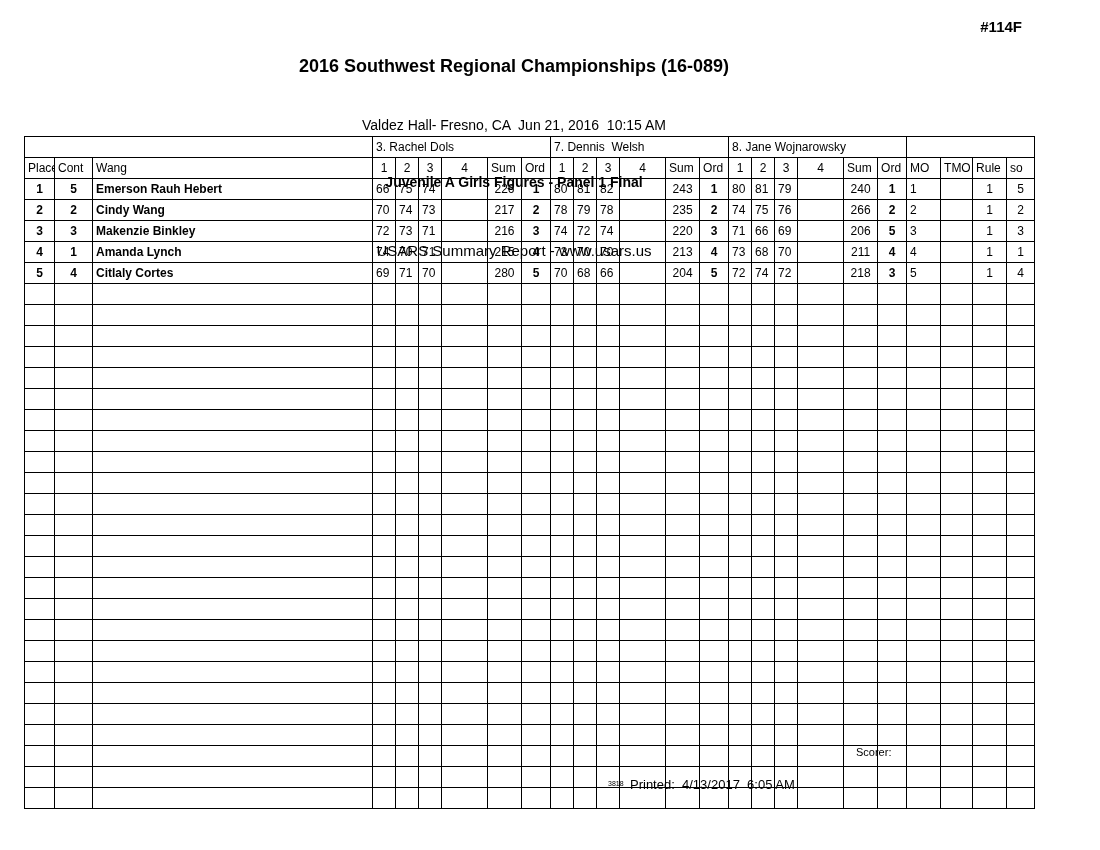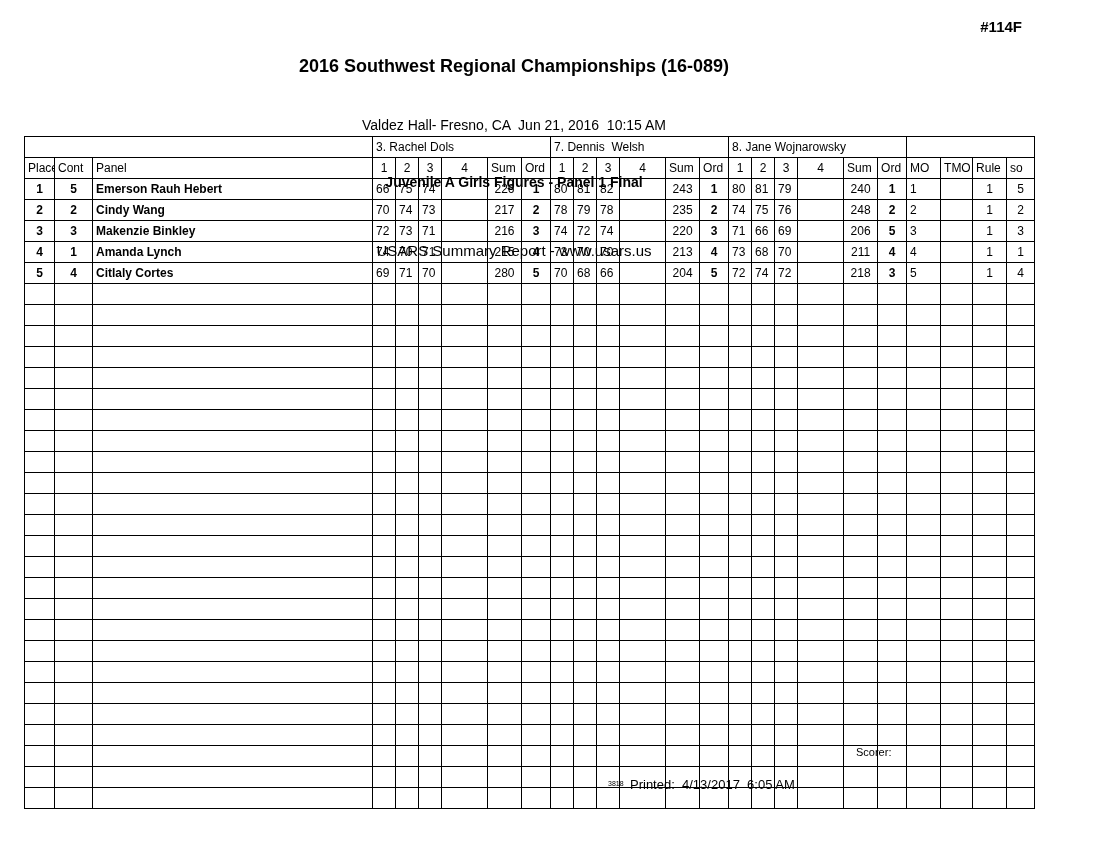--- a/index.html
+++ b/index.html
@@ -78,21 +78,21 @@
         <tr class="judge-row">
           <td class="sp" colspan="3">&nbsp;</td>
           <td class="jbox" colspan="6">3. Rachel Dols</td>
           <td class="jbox" colspan="6">7. Dennis  Welsh</td>
           <td class="jbox" colspan="6">8. Jane Wojnarowsky</td>
           <td class="sp" colspan="4">&nbsp;</td>
         </tr>
         <tr class="head-row">
           <td>Place</td>
           <td>Cont</td>
-          <td>Panel</td>
+          <td>Wang</td>
           <td class="bl3 ctr">1</td>
           <td class="ctr">2</td>
           <td class="ctr">3</td>
           <td class="ctr">4</td>
           <td>Sum</td>
           <td class="bl3 br3">Ord</td>
           <td class="bl3 ctr">1</td>
           <td class="ctr">2</td>
           <td class="ctr">3</td>
           <td class="ctr">4</td>
@@ -149,21 +149,21 @@
           <td class="bl3">78</td>
           <td>79</td>
           <td>78</td>
           <td>&nbsp;</td>
           <td class="rt">235</td>
           <td class="bl3 br3 ctr b">2</td>
           <td class="bl3">74</td>
           <td>75</td>
           <td>76</td>
           <td>&nbsp;</td>
-          <td class="rt">248</td>
+          <td class="rt">266</td>
           <td class="bl3 br3 ctr b">2</td>
           <td>2</td>
           <td>&nbsp;</td>
           <td class="ctr">1</td>
           <td class="ctr">2</td>
         </tr>
         <tr>
           <td class="ctr b">3</td>
           <td class="ctr b">3</td>
           <td class="b">Makenzie Binkley</td>

